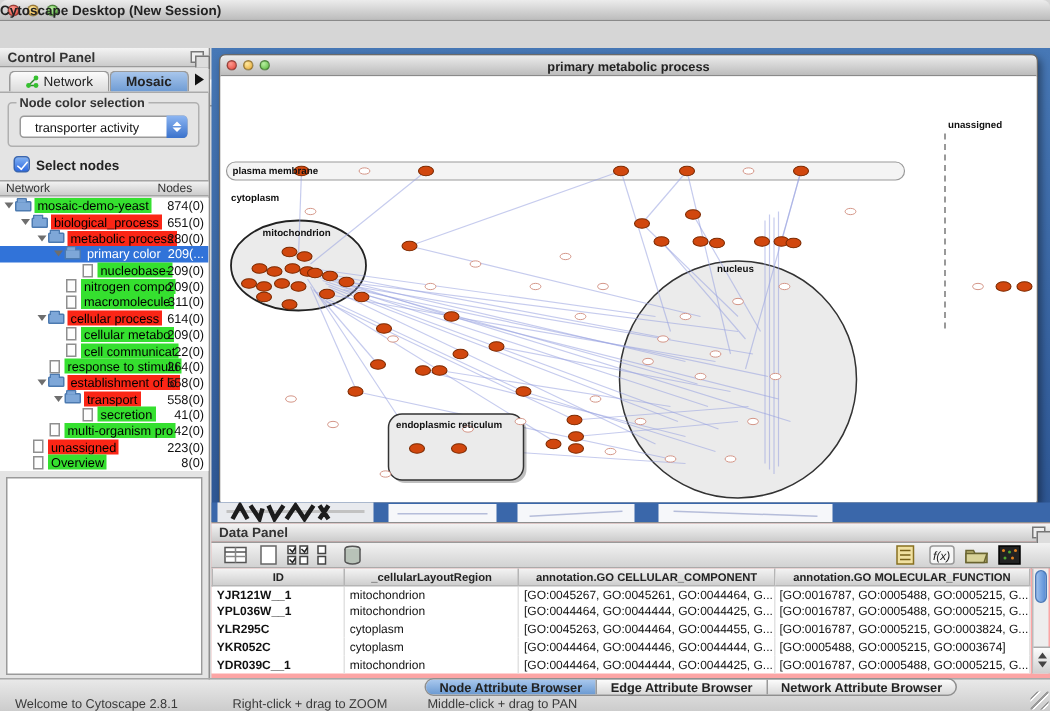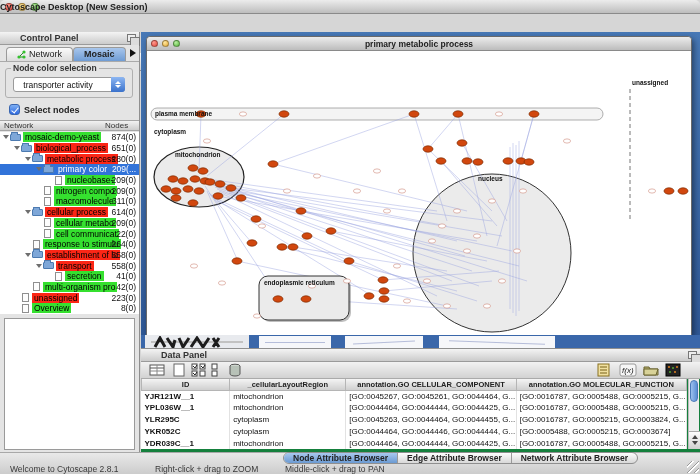--- a/index.html
+++ b/index.html
@@ -23,21 +23,21 @@
   .tbi { width:17px; height:15px; margin-left:4px; display:inline-flex; align-items:center; justify-content:center; }
   .tbsep { width:1px; height:13px; margin:0 5px; background:#aaa; box-shadow:1px 0 0 #fff; }
   .searchlbl { font-size:9px; color:#222; margin:0 3px 0 6px; }
   .searchbox { width:58px; height:12px; background:#fff; border:1px solid #8a8a8a; border-right:none; border-radius:2px 0 0 2px; }
   .searcharrow { width:13px; height:12px; border:1px solid #8a8a8a; background:linear-gradient(#fdfdfd,#d8d8d8); font-size:7px; color:#333; display:flex; align-items:center; justify-content:center; border-radius:0 2px 2px 0; }
 
   
   .control-panel { position:absolute; left:0; top:32px; width:140px; height:423px;
     background:#e4e4e4; border-right:1px solid #8f8f8f; }
   .panel-hdr { height:13px; background:linear-gradient(#f4f4f4,#cbcbcb); border-bottom:1px solid #9a9a9a;
-    font-size:9px; font-weight:bold; color:#333; display:flex; align-items:center; padding:0 20px; position:relative;}
+    font-size:9px; font-weight:bold; color:#333; display:flex; align-items:center; padding:0 5px; position:relative;}
   .float-ic { position:absolute; right:3px; top:2px; width:9px; height:8px; border:1px solid #777; background:#eee; }
   .float-ic:before{ content:""; position:absolute; left:2px; top:2px; width:8px; height:7px; border:1px solid #777; background:#ddd; }
 
   .cp-tabs { height:17px; display:flex; align-items:flex-end; padding:2px 2px 0 6px; background:#e4e4e4; border-bottom:1px solid #aaa; position:relative; }
   .cp-tab { font-size:9px; padding:1px 10px 2px 10px; border:1px solid #9a9a9a; border-bottom:none;
     background:linear-gradient(#fbfbfb,#dcdcdc); border-radius:4px 4px 0 0; display:flex; align-items:center; gap:3px; color:#222; }
   .cp-tab.sel { background:linear-gradient(#a8c6ec,#6f9cd4); font-weight:bold; }
   .tab-arrow { position:absolute; right:3px; bottom:4px; width:0; height:0;
     border-left:6px solid #111; border-top:4px solid transparent; border-bottom:4px solid transparent; }
 
@@ -84,21 +84,21 @@
     border-radius:4px 4px 0 0; position:relative; display:flex; align-items:center; }
   .inner-title .title{ position:absolute; left:0; right:0; text-align:center; font-size:8.5px; font-weight:bold; color:#222; }
   .canvas { position:absolute; left:0; top:14px; width:544px; height:284px; background:#fff; }
 
   .behind-strip { position:absolute; left:0; top:303px; width:559px; height:13px; background:#3a67aa; }
   .behind-strip .glyphs { position:absolute; left:4px; top:0; width:104px; height:13px; background:#e8eaee; }
   .bs-tile { position:absolute; top:1px; height:12px; background:#f6f7fa; }
   .bs-line { position:absolute; top:6px; height:1px; background:#9aa4cc; opacity:.7; }
 
   
-  .data-panel { position:absolute; left:141px; top:348px; width:559px; height:104px; background:#15803d; border-top:1px solid #8f8f8f; }
+  .data-panel { position:absolute; left:141px; top:348px; width:559px; height:104px; background:#fca5a5; border-top:1px solid #8f8f8f; }
   .dp-toolbar { position:absolute; left:0; top:13px; width:100%; height:17px; background:linear-gradient(#f2f2f2,#d2d2d2); border-bottom:1px solid #aaa; }
   .dpi { position:absolute; top:1px; width:16px; height:14px; }
   .dtable { position:absolute; left:0; top:30px; width:546px; height:70px; background:#fff; font-size:8px; border-collapse:collapse; table-layout:fixed; }
   .dtable th { height:11px; background:linear-gradient(#f4f4f4,#cfcfcf); border:1px solid #b5b5b5; border-top:none; font-size:7.5px; font-weight:bold; color:#222; overflow:hidden; white-space:nowrap; }
   .dtable td { height:9.5px; border-right:1px solid #e2e2e2; padding:0 3px; white-space:nowrap; overflow:hidden; color:#111; }
   .dtable td.idc { font-weight:bold; }
   .vscroll { position:absolute; right:1px; top:30px; width:11px; height:70px; background:#eee; border-left:1px solid #bbb; }
   .vthumb { position:absolute; left:1px; top:1px; width:8px; height:22px; border-radius:4px; background:linear-gradient(90deg,#9cc0ee,#5a8ed6); border:1px solid #4a78b8; }
   .varrows { position:absolute; left:0; bottom:0; width:11px; height:18px; background:linear-gradient(#fdfdfd,#cfcfcf); border-top:1px solid #aaa; }
   .varrows i { display:block; width:0; height:0; margin:2.5px auto; border-left:3px solid transparent; border-right:3px solid transparent; }

